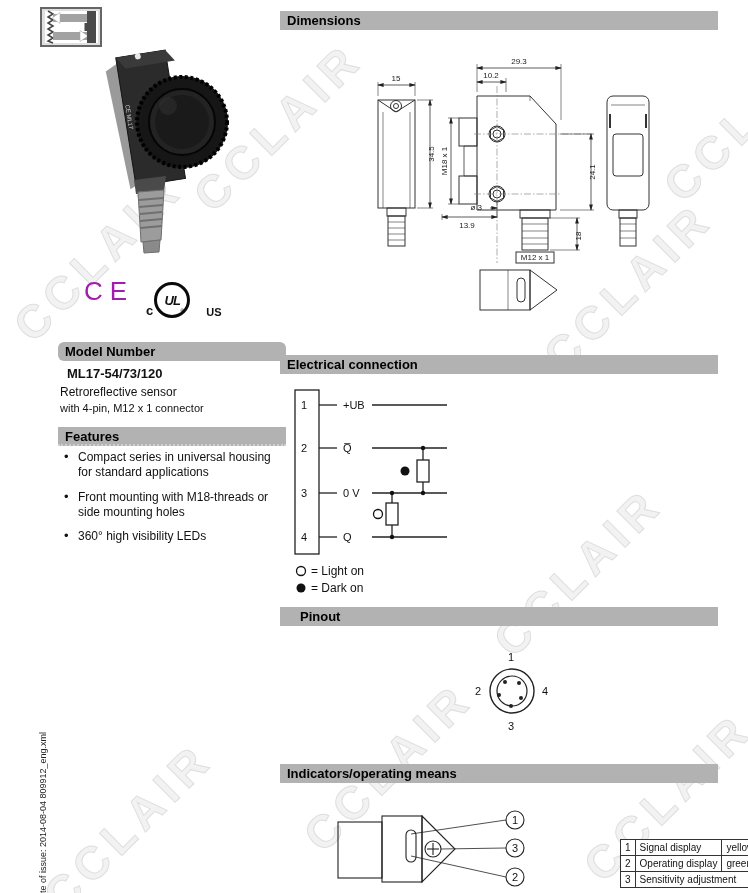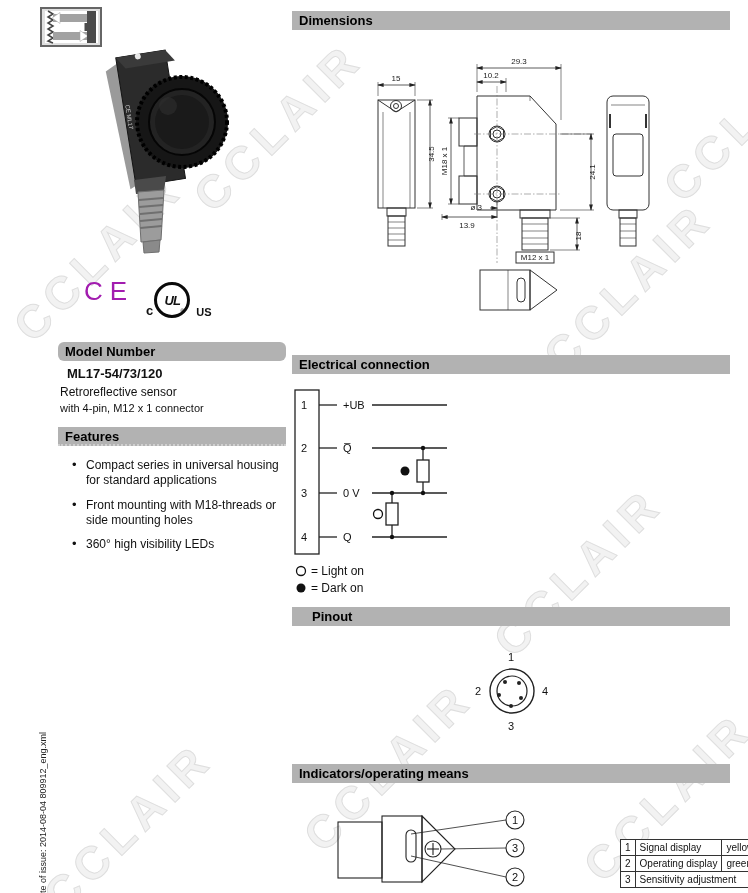--- a/index.html
+++ b/index.html
@@ -16,49 +16,49 @@
   }
   .content{position:relative;z-index:1;}
   
   .divider{position:absolute;left:287px;top:10px;bottom:0;width:2px;background:#1c1c1c;z-index:1;}
   
   .bar{
     position:absolute;height:19px;background:#b2b2b2;color:#000;
     font-size:13px;font-weight:bold;line-height:19px;padding-left:7px;box-sizing:border-box;
   }
   .bar-left{left:58px;width:228px;}
-  .bar-right{left:292px;width:438px;}
+  .bar-right{left:280px;width:438px;}
   .bar-dotted{border-bottom:2px dotted #cfcfcf;}
   
   .model-number{position:absolute;left:60px;top:366px;font-size:13px;font-weight:bold;padding-left:7px;}
   .model-desc{position:absolute;left:60px;top:385px;font-size:12px;}
   .model-sub{position:absolute;left:60px;top:402px;font-size:11px;}
   .features-list{
-    position:absolute;left:62px;top:450px;width:224px;margin:8px;padding:0;
+    position:absolute;left:62px;top:450px;width:224px;margin:0;padding:0;
     list-style:none;font-size:12px;line-height:1.28;
   }
   .features-list li{margin:0 0 9px 0;padding-left:16px;position:relative;}
   .features-list li::before{content:"•";position:absolute;left:2px;top:-1px;font-size:13px;}
   
   .vtext{
     position:absolute;left:38px;top:735px;height:158px;
     writing-mode:vertical-rl;transform:rotate(180deg);
     font-size:9px;color:#222;white-space:nowrap;
   }
   
   .ce-mark{position:absolute;left:84px;top:276px;font-size:26px;letter-spacing:7px;font-weight:500;color:#a21caf;}
   .ul-logo{position:absolute;left:146px;top:282px;display:flex;align-items:center;}
   .ul-c{font-size:13px;font-weight:bold;margin-right:1px;align-self:flex-end;}
   .ul-circle{
     width:30px;height:30px;border:3px solid #0a0a0a;border-radius:50%;
     display:flex;align-items:center;justify-content:center;position:relative;background:#fff;
   }
   .ul-circle .ul-txt{font-size:13px;font-weight:bold;font-style:italic;letter-spacing:-1px;}
   .ul-circle .ul-r{position:absolute;bottom:1px;right:3px;font-size:5px;}
-  .ul-us{font-size:11px;font-weight:bold;margin-left:6px;align-self:flex-end;}
+  .ul-us{font-size:11px;font-weight:bold;margin-left:16px;align-self:flex-end;}
   
   .ind-table{
     position:absolute;left:620px;top:839px;border-collapse:collapse;
     font-size:10px;background:#fff;
   }
   .ind-table td{border:1px solid #333;padding:1px 4px;height:13px;white-space:nowrap;}
   .ind-table td.num{width:10px;text-align:center;}
   svg text{font-family:"Liberation Sans",sans-serif;}
   .dimtxt{font-size:8px;fill:#222;}
   .lbltxt{font-size:11px;fill:#111;}

